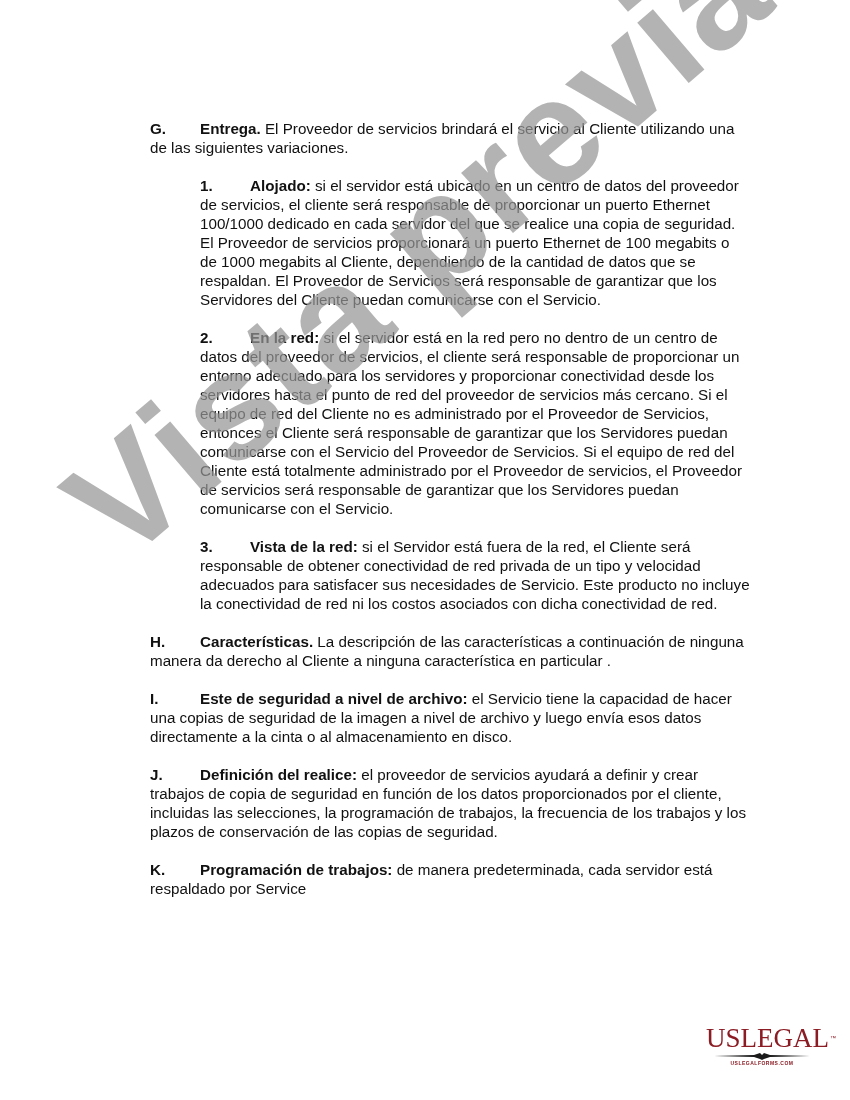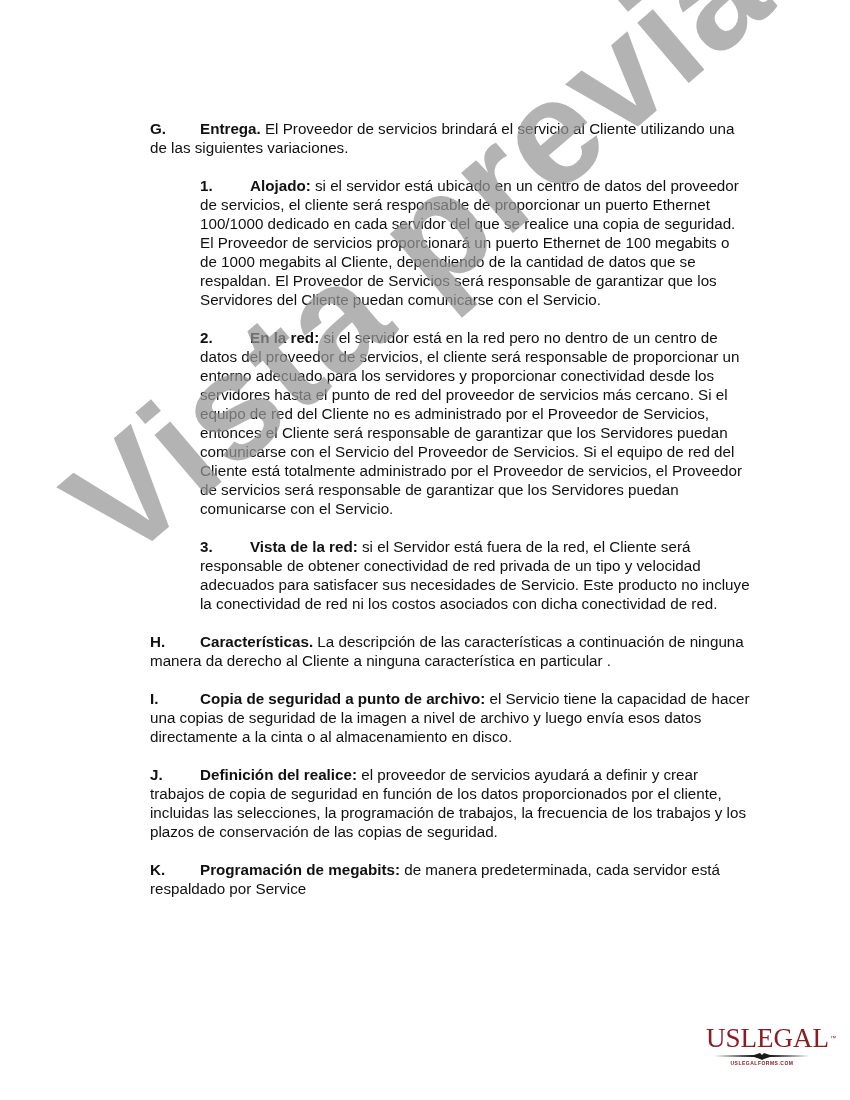--- a/index.html
+++ b/index.html
@@ -118,29 +118,29 @@
 
     <p class="para sub">
       <span class="lbl">3.</span><span class="heading">Vista de la red:</span><span> si el Servidor está fuera de la red, el Cliente será responsable de obtener conectividad de red privada de un tipo y velocidad adecuados para satisfacer sus necesidades de Servicio. Este producto no incluye la conectividad de red ni los costos asociados con dicha conectividad de red.</span>
     </p>
 
     <p class="para">
       <span class="lbl">H.</span><span class="heading">Características.</span><span> La descripción de las características a continuación de ninguna manera da derecho al Cliente a ninguna característica en particular .</span>
     </p>
 
     <p class="para">
-      <span class="lbl">I.</span><span class="heading">Copia de seguridad a punto de archivo:</span><span> el Servicio tiene la capacidad de hacer una copias de seguridad de la imagen a nivel de archivo y luego envía esos datos directamente a la cinta o al almacenamiento en disco.</span>
+      <span class="lbl">I.</span><span class="heading">Este de seguridad a nivel de archivo:</span><span> el Servicio tiene la capacidad de hacer una copias de seguridad de la imagen a nivel de archivo y luego envía esos datos directamente a la cinta o al almacenamiento en disco.</span>
     </p>
 
     <p class="para">
       <span class="lbl">J.</span><span class="heading">Definición del realice:</span><span> el proveedor de servicios ayudará a definir y crear trabajos de copia de seguridad en función de los datos proporcionados por el cliente, incluidas las selecciones, la programación de trabajos, la frecuencia de los trabajos y los plazos de conservación de las copias de seguridad.</span>
     </p>
 
     <p class="para">
-      <span class="lbl">K.</span><span class="heading">Programación de megabits:</span><span> de manera predeterminada, cada servidor está respaldado por Service</span>
+      <span class="lbl">K.</span><span class="heading">Programación de trabajos:</span><span> de manera predeterminada, cada servidor está respaldado por Service</span>
     </p>
 
   </div>
 
   <div class="watermark">Vista previa</div>
 
   <div class="logo">
     <div class="logo-text"><span>USLEGAL</span><span class="logo-tm">™</span></div>
     <svg class="logo-eagle" width="96" height="7" viewBox="0 0 96 7">
       <path d="M0 3 L40 2 L46 0 L48 2 L50 0 L56 2 L96 3 L56 4 L50 6 L48 7 L46 6 L40 4 Z" fill="#1a1a1a"></path>

